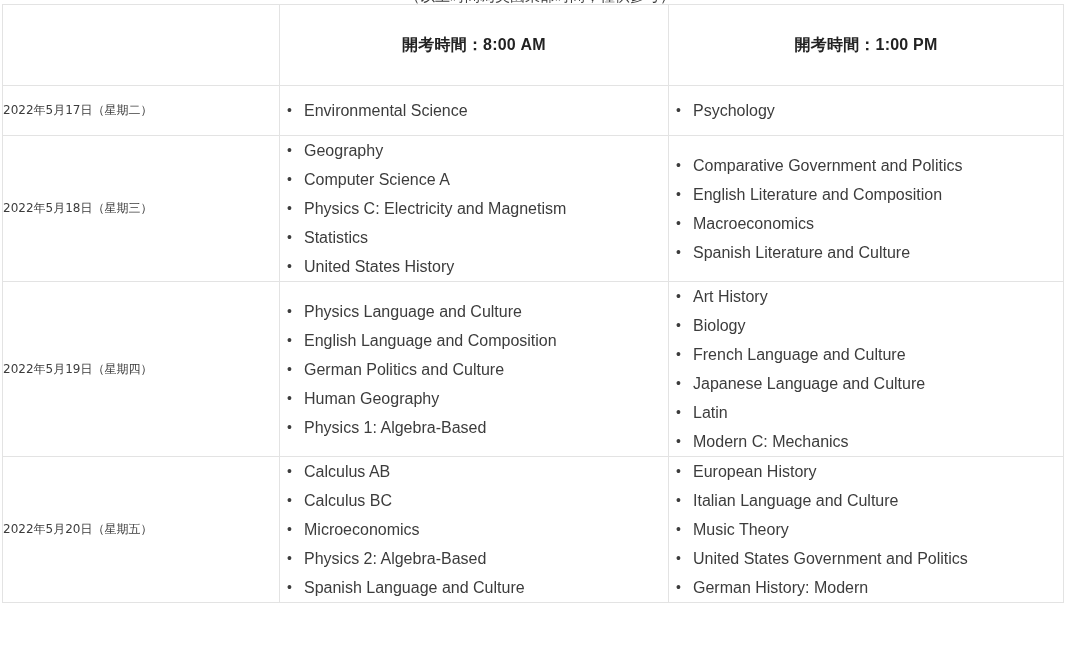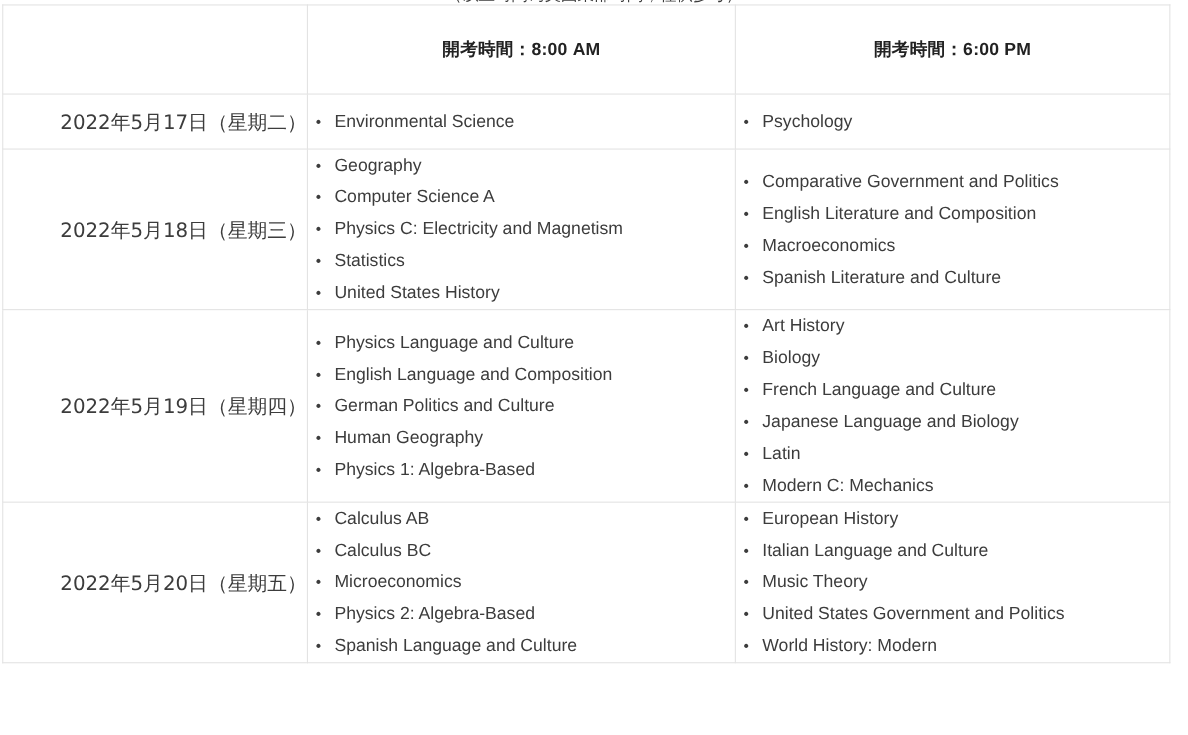--- a/index.html
+++ b/index.html
@@ -66,24 +66,24 @@
     font-size: 16px;
     font-weight: bold;
     color: #222222;
     letter-spacing: 0.2px;
     padding: 0 10px;
   }
   .head-row th.blank-head { font-weight: normal; }
 
   
   .date-cell {
-    font-size: 18px;
+    font-size: 12px;
     color: #3c3c3c;
     padding: 6px 0 6px 14px;
-    text-align: right;
+    text-align: left;
     white-space: nowrap;
     font-family: "DejaVu Sans", "Liberation Sans", sans-serif;
   }
 
   
   .subj-cell {
     padding: 11px 8px 11px 6px;
   }
   .subj-list {
     list-style: none;
@@ -120,21 +120,21 @@
   <table class="schedule-table">
     <colgroup>
       <col class="c-date">
       <col class="c-am">
       <col class="c-pm">
     </colgroup>
     <thead>
       <tr class="head-row">
         <th class="blank-head"></th>
         <th class="head-label">開考時間：8:00 AM</th>
-        <th class="head-label">開考時間：6:00 PM</th>
+        <th class="head-label">開考時間：1:00 PM</th>
       </tr>
     </thead>
     <tbody>
 
       <tr class="row-1">
         <td class="date-cell">2022年5月17日（星期二）</td>
         <td class="subj-cell">
           <ul class="subj-list">
             <li><span class="bullet">•</span><span>Environmental Science</span></li>
           </ul>
@@ -176,21 +176,21 @@
             <li><span class="bullet">•</span><span>German Politics and Culture</span></li>
             <li><span class="bullet">•</span><span>Human Geography</span></li>
             <li><span class="bullet">•</span><span>Physics 1: Algebra-Based</span></li>
           </ul>
         </td>
         <td class="subj-cell">
           <ul class="subj-list">
             <li><span class="bullet">•</span><span>Art History</span></li>
             <li><span class="bullet">•</span><span>Biology</span></li>
             <li><span class="bullet">•</span><span>French Language and Culture</span></li>
-            <li><span class="bullet">•</span><span>Japanese Language and Biology</span></li>
+            <li><span class="bullet">•</span><span>Japanese Language and Culture</span></li>
             <li><span class="bullet">•</span><span>Latin</span></li>
             <li><span class="bullet">•</span><span>Modern C: Mechanics</span></li>
           </ul>
         </td>
       </tr>
 
       <tr class="row-4">
         <td class="date-cell">2022年5月20日（星期五）</td>
         <td class="subj-cell">
           <ul class="subj-list">
@@ -200,20 +200,20 @@
             <li><span class="bullet">•</span><span>Physics 2: Algebra-Based</span></li>
             <li><span class="bullet">•</span><span>Spanish Language and Culture</span></li>
           </ul>
         </td>
         <td class="subj-cell">
           <ul class="subj-list">
             <li><span class="bullet">•</span><span>European History</span></li>
             <li><span class="bullet">•</span><span>Italian Language and Culture</span></li>
             <li><span class="bullet">•</span><span>Music Theory</span></li>
             <li><span class="bullet">•</span><span>United States Government and Politics</span></li>
-            <li><span class="bullet">•</span><span>World History: Modern</span></li>
+            <li><span class="bullet">•</span><span>German History: Modern</span></li>
           </ul>
         </td>
       </tr>
 
     </tbody>
   </table>
 </div>
 
 </body></html>

